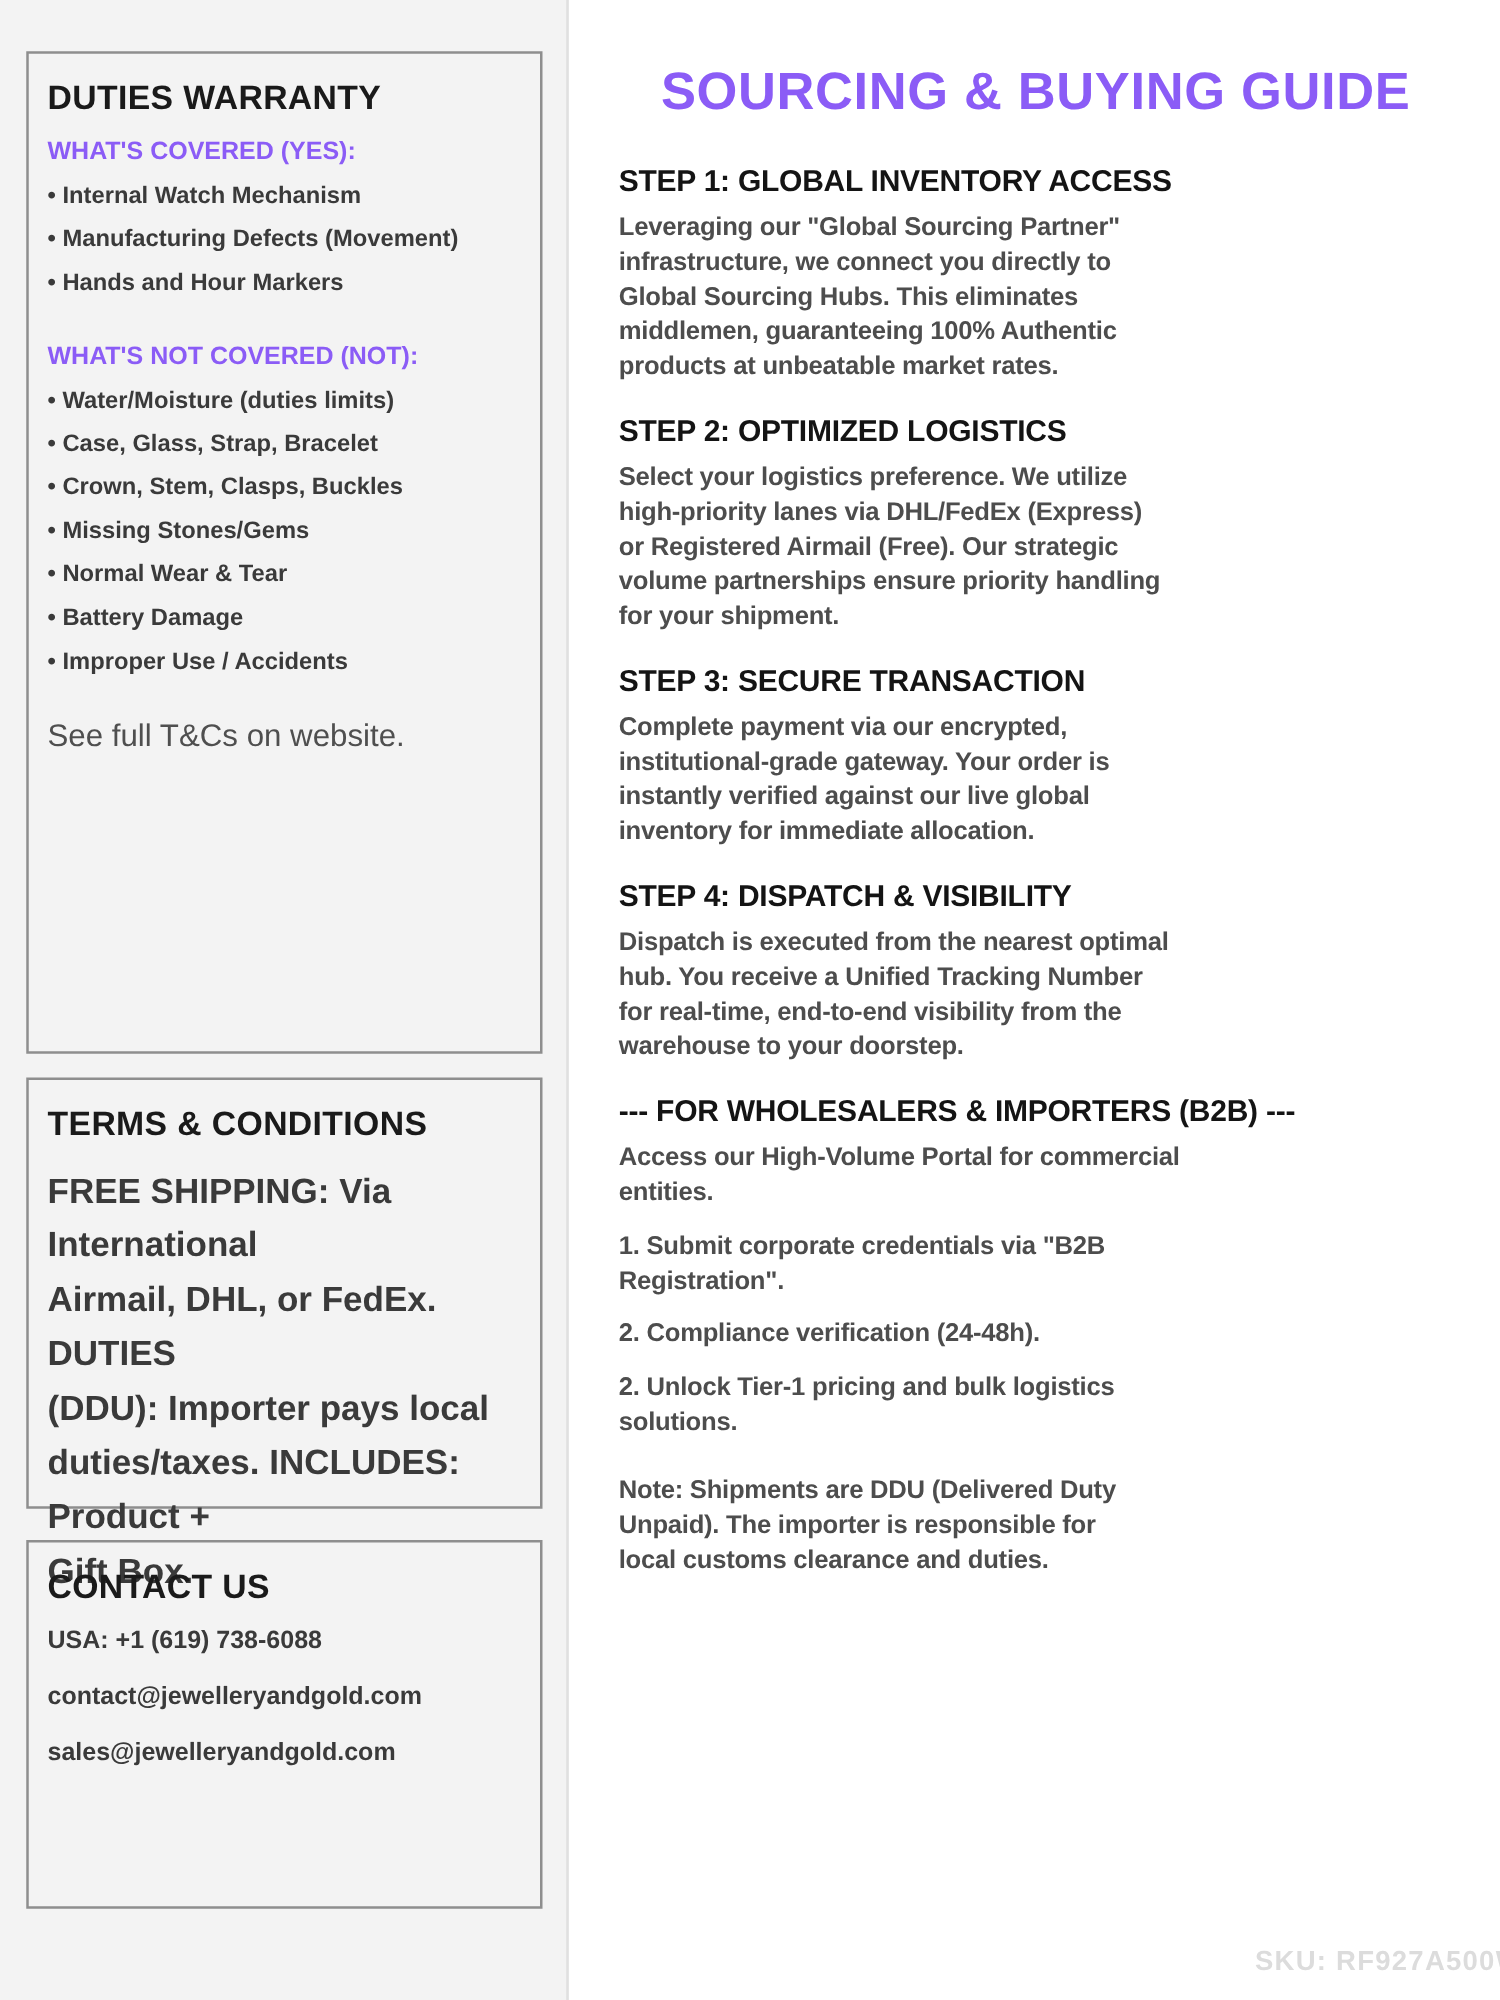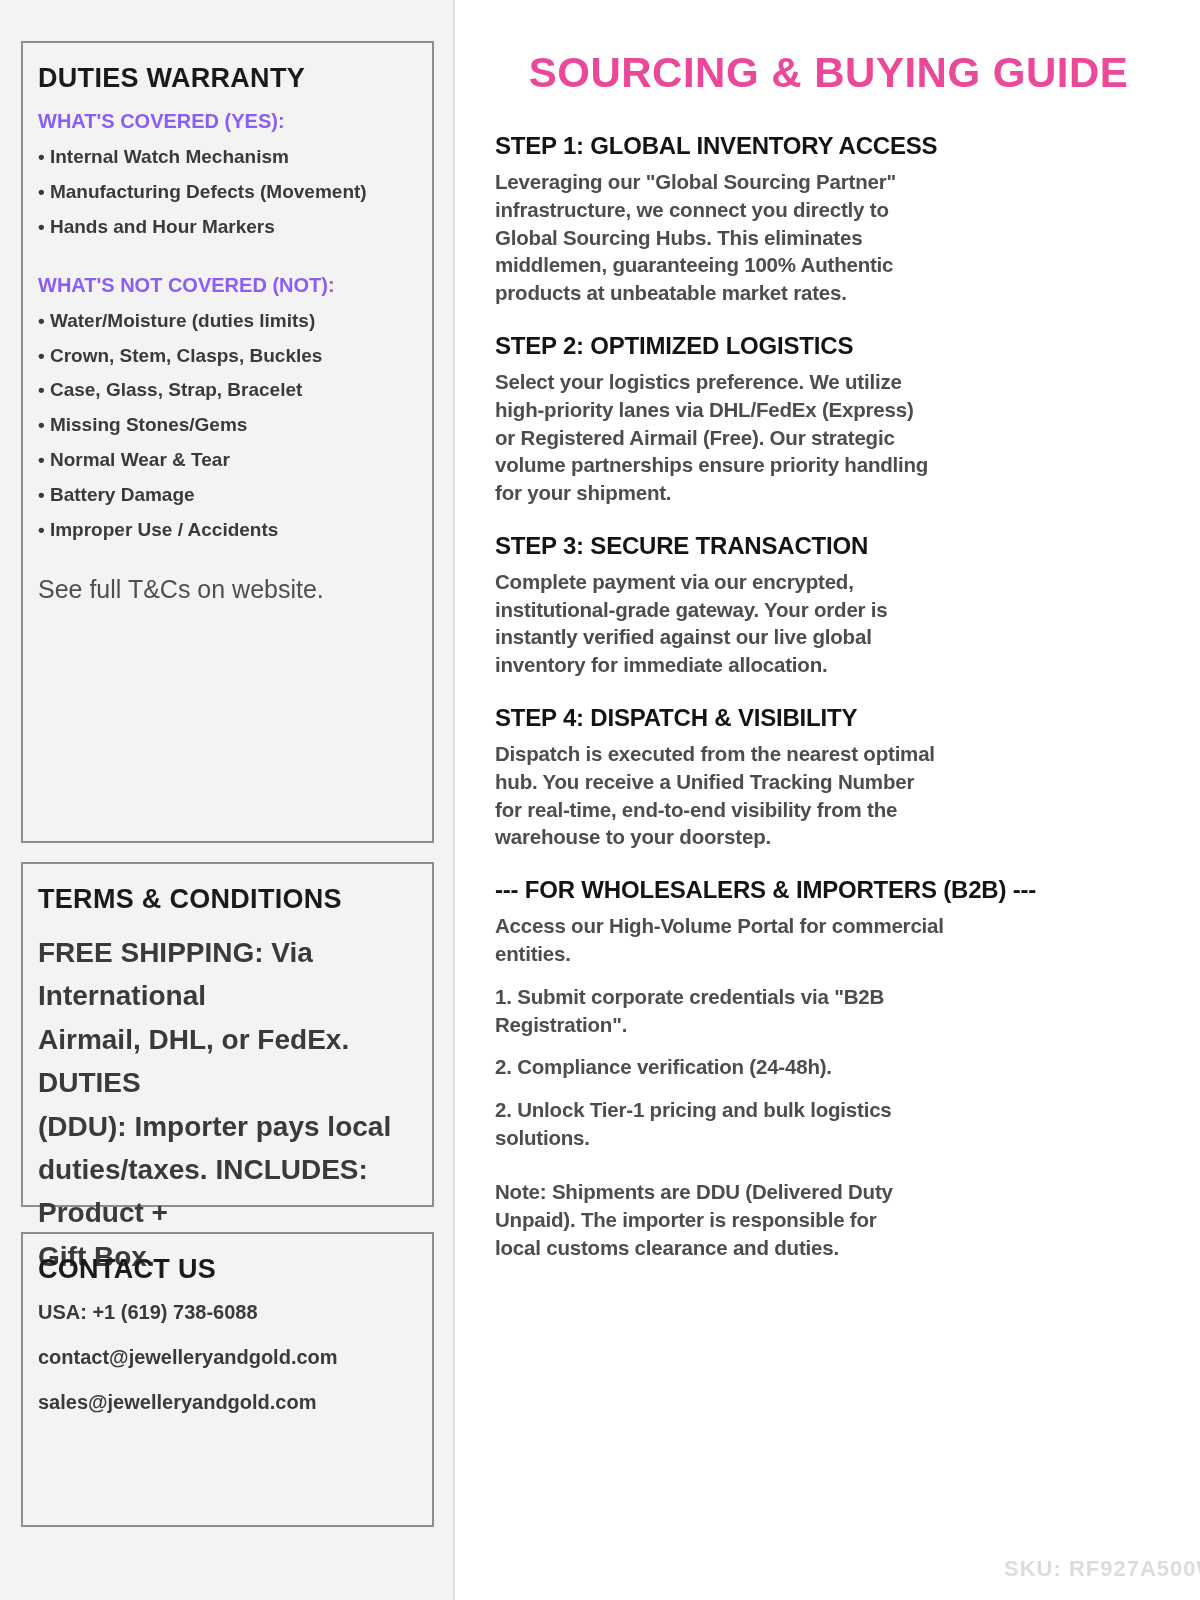--- a/index.html
+++ b/index.html
@@ -79,21 +79,21 @@
   
   .main {
     flex: 1;
     padding: 50px 38px 0 40px;
     position: relative;
   }
   .main-title {
     text-align: center;
     font-size: 42px;
     font-weight: bold;
-    color: #ec4899;
+    color: #8b5cf6;
     letter-spacing: 0.5px;
     margin: 0 0 36px 0;
     line-height: 1.1;
   }
   .step { margin-bottom: 25px; }
   .step-heading {
     font-size: 24px;
     font-weight: bold;
     color: #141414;
     letter-spacing: -0.2px;
@@ -131,22 +131,22 @@
     <h2 class="panel-title">DUTIES WARRANTY</h2>
     <h3 class="sub-heading">WHAT'S COVERED (YES):</h3>
     <ul class="bullets">
       <li>Internal Watch Mechanism</li>
       <li>Manufacturing Defects (Movement)</li>
       <li>Hands and Hour Markers</li>
     </ul>
     <h3 class="sub-heading second">WHAT'S NOT COVERED (NOT):</h3>
     <ul class="bullets">
       <li>Water/Moisture (duties limits)</li>
+      <li>Case, Glass, Strap, Bracelet</li>
       <li>Crown, Stem, Clasps, Buckles</li>
-      <li>Case, Glass, Strap, Bracelet</li>
       <li>Missing Stones/Gems</li>
       <li>Normal Wear &amp; Tear</li>
       <li>Battery Damage</li>
       <li>Improper Use / Accidents</li>
     </ul>
     <p class="panel-footnote">See full T&amp;Cs on website.</p>
   </section>
 
   <section class="panel panel-terms">
     <h2 class="panel-title">TERMS &amp; CONDITIONS</h2>

